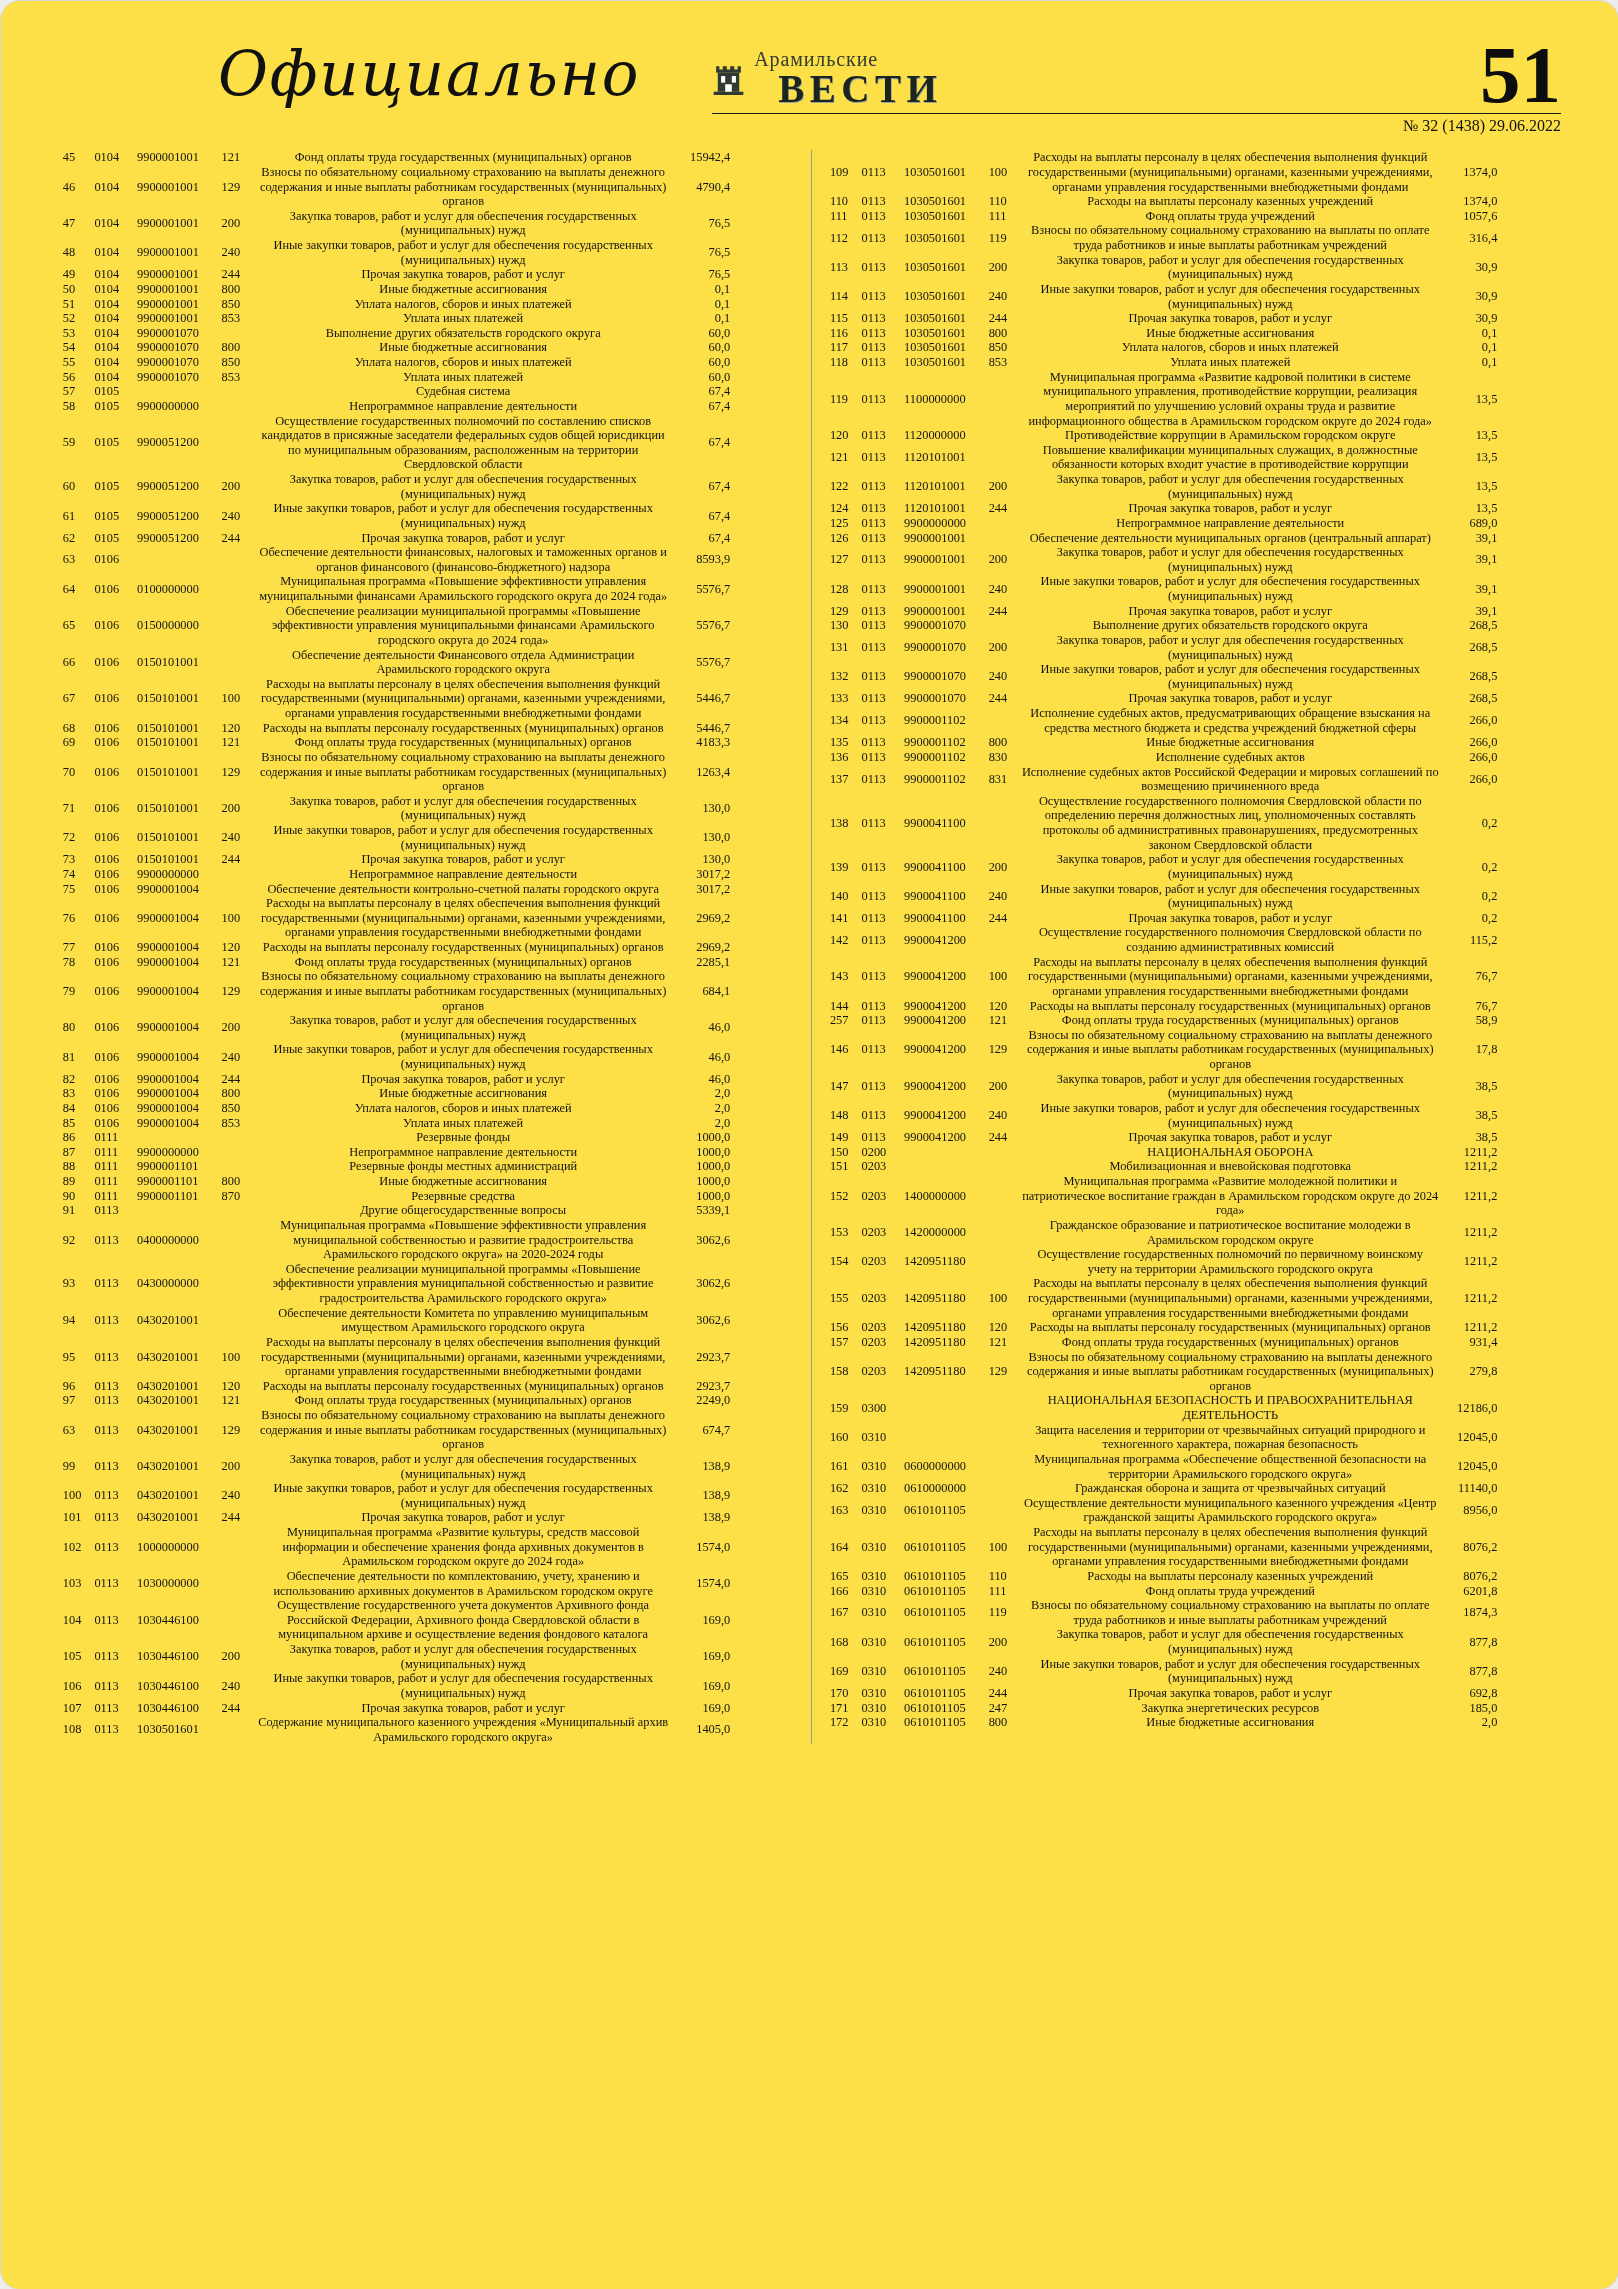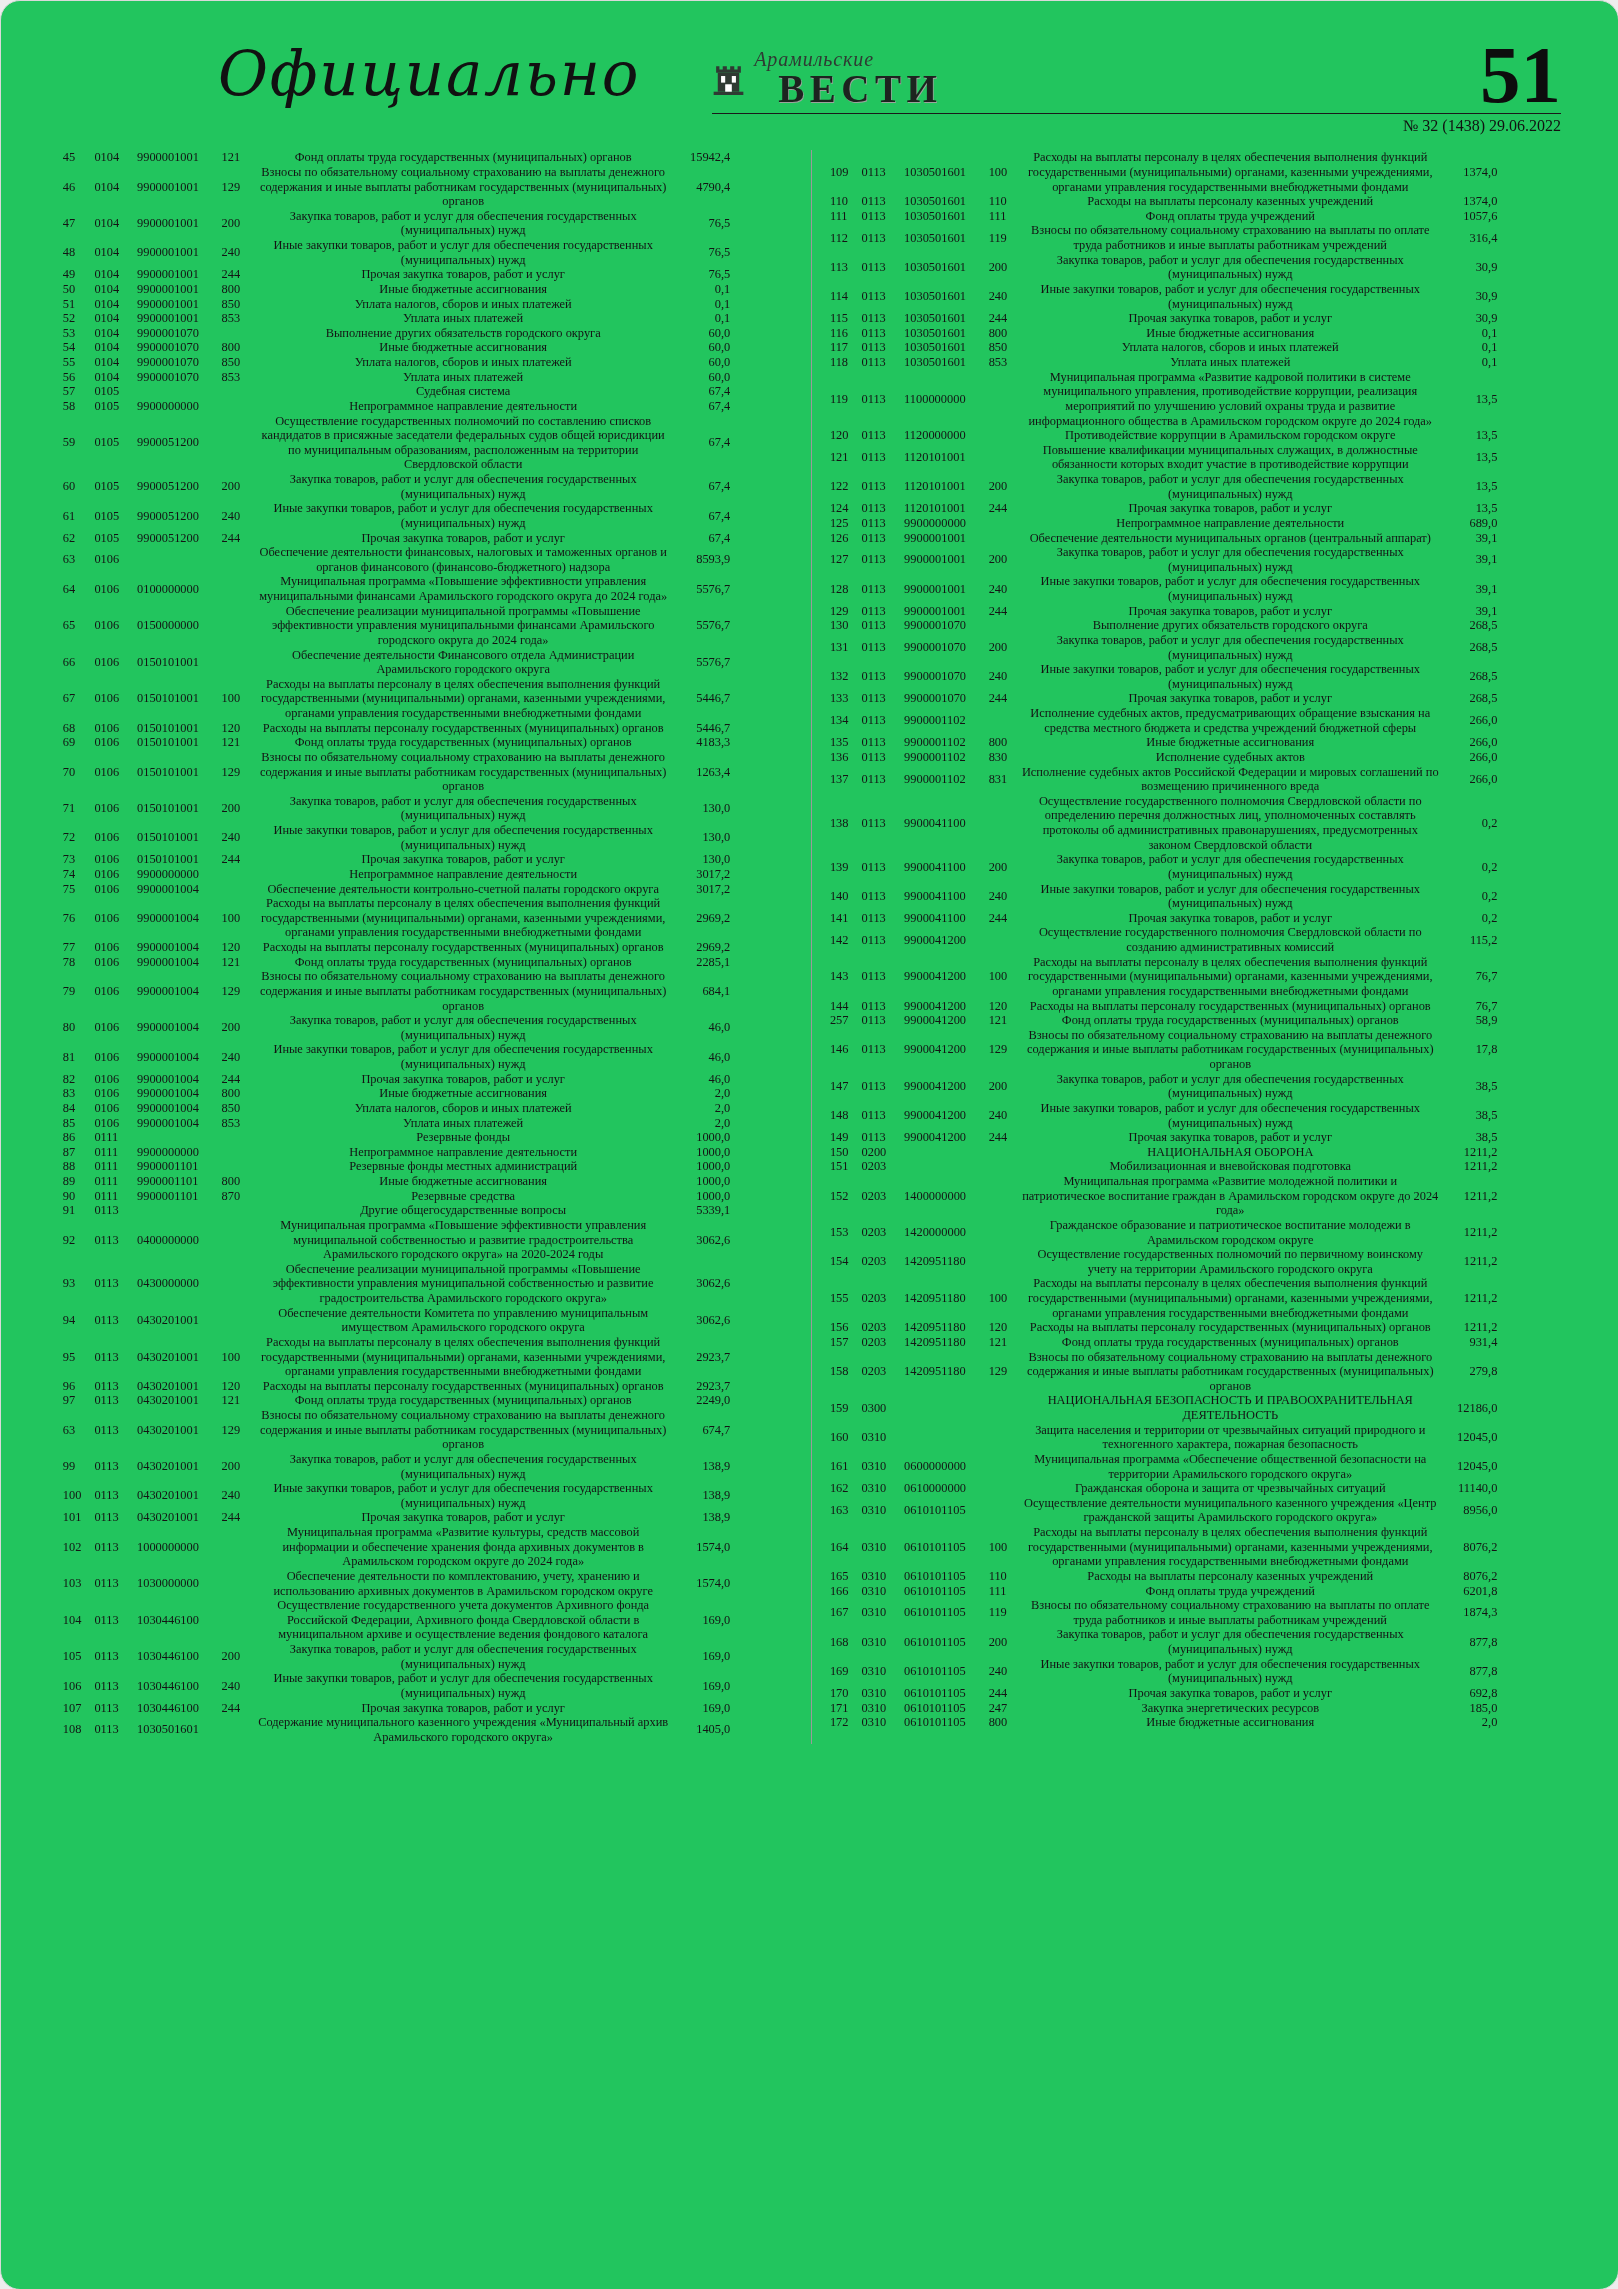--- a/index.html
+++ b/index.html
@@ -1,33 +1,33 @@
 <!DOCTYPE html>
 <html lang="ru" style="font-size:14.8px"><head>
 <meta charset="utf-8">
 <style>
   html,body{margin:0;padding:0;background:#ededed;}
   .page{
-    width:1619px;height:2290px;margin:0 auto;background:#22c55e;
+    width:1619px;height:2290px;margin:0 auto;background:#fde047;
     border:1.8px solid #d9d9d9;border-radius:20px;box-sizing:border-box;
     overflow:hidden;position:relative;color:#141414;
     font-family:"Liberation Serif", serif;
   }
   
   .masthead{display:flex;align-items:flex-start;padding:42px 57px 0 60px;}
   .section-title{
     margin-left:157px;font-family:"DejaVu Serif", serif;font-style:italic;
     font-size:61px;line-height:1;letter-spacing:1.8px;color:#111;
   }
   .mast-right{margin-left:auto;width:849px;}
   .brand-row{display:flex;align-items:flex-end;}
   .brand-block{display:flex;align-items:center;gap:9.2px;}
   .brand-icon svg{display:block;}
   .brand-text{display:flex;flex-direction:column;line-height:1;}
-  .brand-top{font-style:italic;font-size:20px;letter-spacing:0.9px;color:#2f3a33;}
+  .brand-top{font-size:20px;letter-spacing:0.9px;color:#2f3a33;}
   .brand-bottom{font-weight:bold;font-size:39px;letter-spacing:5.5px;color:#1c241f;
     text-shadow:0.9px 0.9px 0 #9aa59c;margin-left:24px;}
   .page-number{margin-left:auto;font-size:81px;font-weight:bold;line-height:.8;color:#0d0d0d;}
   .issue-line{border-top:1.8px solid #1a1a1a;margin-top:5px;padding-top:3.7px;
     text-align:right;font-size:16px;color:#111;}
   
   .content{display:flex;align-items:flex-start;padding:14.8px 57px 0 60px;box-sizing:border-box;}
   .col{flex:1 1 0;min-width:0;}
   .col-left{padding-right:16.6px;border-right:0.9px solid #9a9a9a;}
   .col-right{padding-left:16.6px;}

